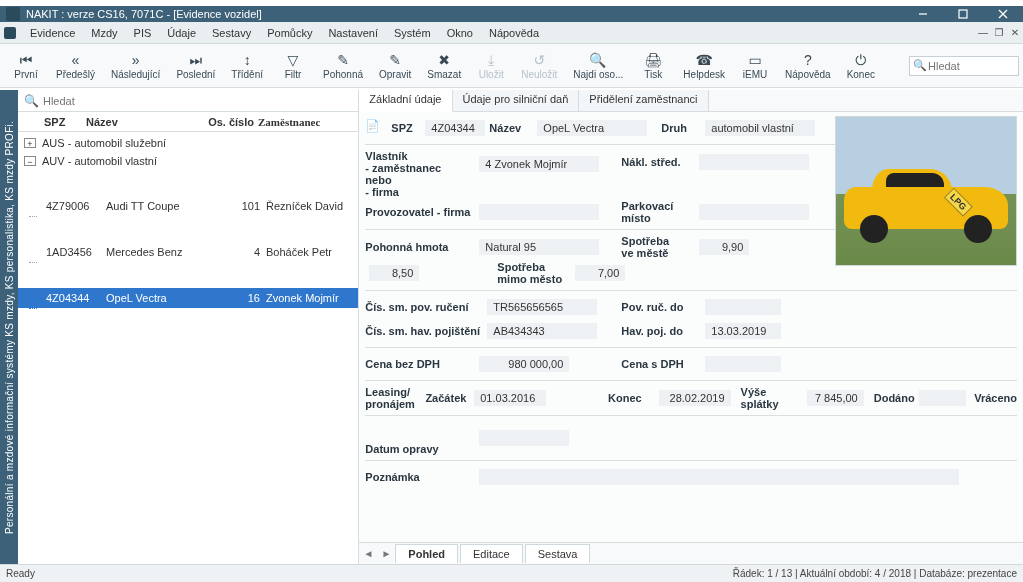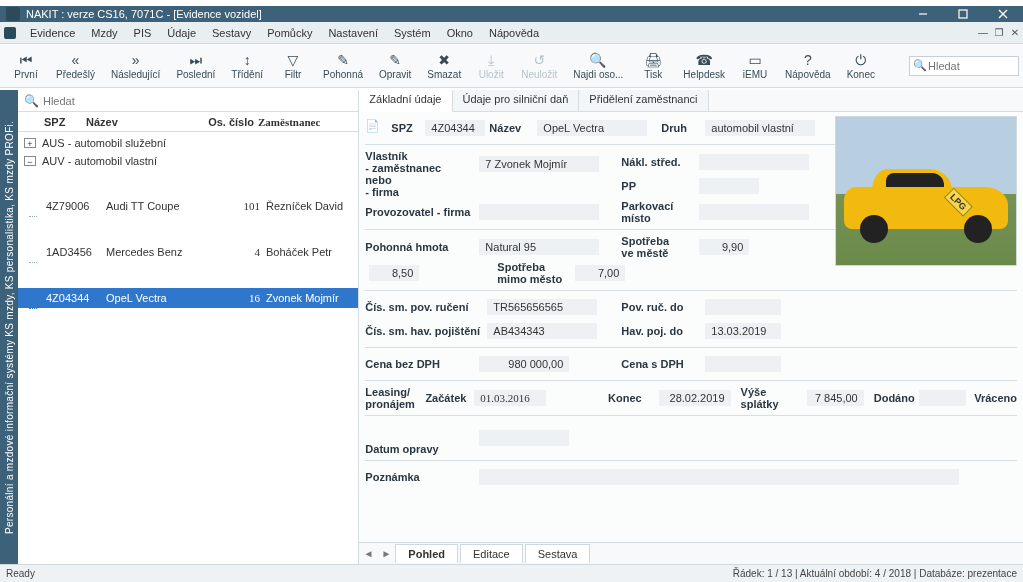--- a/index.html
+++ b/index.html
@@ -40,21 +40,21 @@
 .leftpane .col-zam{ flex:1;font-family:Liberation Serif, serif;}
 .treearea{ flex:1; overflow:auto; padding-top:2px;}
 .grouprow{ display:flex; align-items:center; height:18px; padding-left:6px; color:#333;}
 .grouprow .exp{ width:12px; text-align:center; font-size:9px; border:1px solid #888; height:10px; line-height:10px; margin-right:6px; background:#fff;}
 .leafrow{ display:flex; align-items:center; height:20px; padding-left:0;margin-top:26px;}
 .leafrow .branch{ width:24px; display:flex; justify-content:center; position:relative;}
 .leafrow .branch::before{ content:""; position:absolute; left:11px; top:0; bottom:0; border-left:1px dotted #9aa;}
 .leafrow .branch::after{ content:""; position:absolute; left:11px; top:10px; width:8px; border-top:1px dotted #9aa;}
 .leafrow .c-spz{ width:64px; padding-left:4px;}
 .leafrow .c-nazev{ width:116px;}
-.leafrow .c-os{ width:44px; text-align:right; padding-right:6px;font-family:Liberation Serif, serif;}
+.leafrow .c-os{ width:44px; text-align:right; padding-right:6px;}
 .leafrow .c-zam{ flex:1;}
 .leafrow.selected{ background:#2f77cc; color:#fff;}
 .leafrow.selected .branch::before,.leafrow.selected .branch::after{ border-color:#2f77cc;}
 
 .rightpane { flex:1; display:flex; flex-direction:column; background:#fbfcfc;}
 .tabs { height:22px; display:flex; border-bottom:1px solid #d5dde1; background:#f7f9fa; font-size:11px;}
 .tabs .tab{ padding:3px 10px; border-right:1px solid #d5dde1; background:#f3f6f8; cursor:default;}
 .tabs .tab.active{ background:#fff; border-bottom:1px solid #fff; margin-bottom:-1px; font-weight:normal;}
 
 .form { flex:1; position:relative; overflow:auto; padding:4px 6px;}
@@ -282,30 +282,26 @@
         <span class="lbl b" style="width:40px; margin-left:10px;">Druh</span>
         <span class="val" style="width:110px;">automobil vlastní</span>
       </div>
       <hr class="hr">
 
       <div class="formrow" style="align-items:flex-start;">
         <span class="lbl b" style="width:110px; white-space:pre-line;">Vlastník
 - zaměstnanec
 nebo
 - firma</span>
-        <span class="val" style="width:120px; margin-top:6px;">7 Zvonek Mojmír</span>
+        <span class="val" style="width:120px; margin-top:6px;">4 Zvonek Mojmír</span>
         <div style="margin-left:18px;">
           <div class="formrow">
             <span class="lbl b" style="width:74px;">Nákl. střed.</span>
             <span class="val" style="width:110px;"></span>
           </div>
-          <div class="formrow">
-            <span class="lbl b" style="width:74px;">PP</span>
-            <span class="val" style="width:60px;"></span>
-          </div>
         </div>
       </div>
 
       <div class="formrow">
         <span class="lbl b" style="width:110px;">Provozovatel - firma</span>
         <span class="val" style="width:120px;"></span>
         <span class="lbl b" style="width:74px; margin-left:18px; white-space:pre-line;">Parkovací
 místo</span>
         <span class="val" style="width:110px;"></span>
       </div>
@@ -345,21 +341,21 @@
         <span class="val" style="width:90px; justify-content:flex-end;">980 000,00</span>
         <span class="lbl b" style="width:80px; margin-left:48px;">Cena s DPH</span>
         <span class="val" style="width:76px;"></span>
       </div>
       <hr class="hr">
 
       <div class="formrow">
         <span class="lbl b" style="width:60px; white-space:pre-line;">Leasing/
 pronájem</span>
         <span class="lbl b" style="width:48px;">Začátek</span>
-        <span class="val" style="width:76px;font-family:Liberation Serif, serif;">01.03.2016</span>
+        <span class="val" style="width:76px;">01.03.2016</span>
         <span class="lbl b" style="width:50px; margin-left:58px;">Konec</span>
         <span class="val" style="width:76px; justify-content:flex-end;">28.02.2019</span>
         <span class="lbl b" style="margin-left:6px;">Výše splátky</span>
         <span class="val" style="width:60px; justify-content:flex-end;">7 845,00</span>
         <span class="lbl b" style="margin-left:6px;">Dodáno</span>
         <span class="val" style="width:50px;"></span>
         <span class="lbl b" style="margin-left:4px;">Vráceno</span>
       </div>
       <hr class="hr">
 

